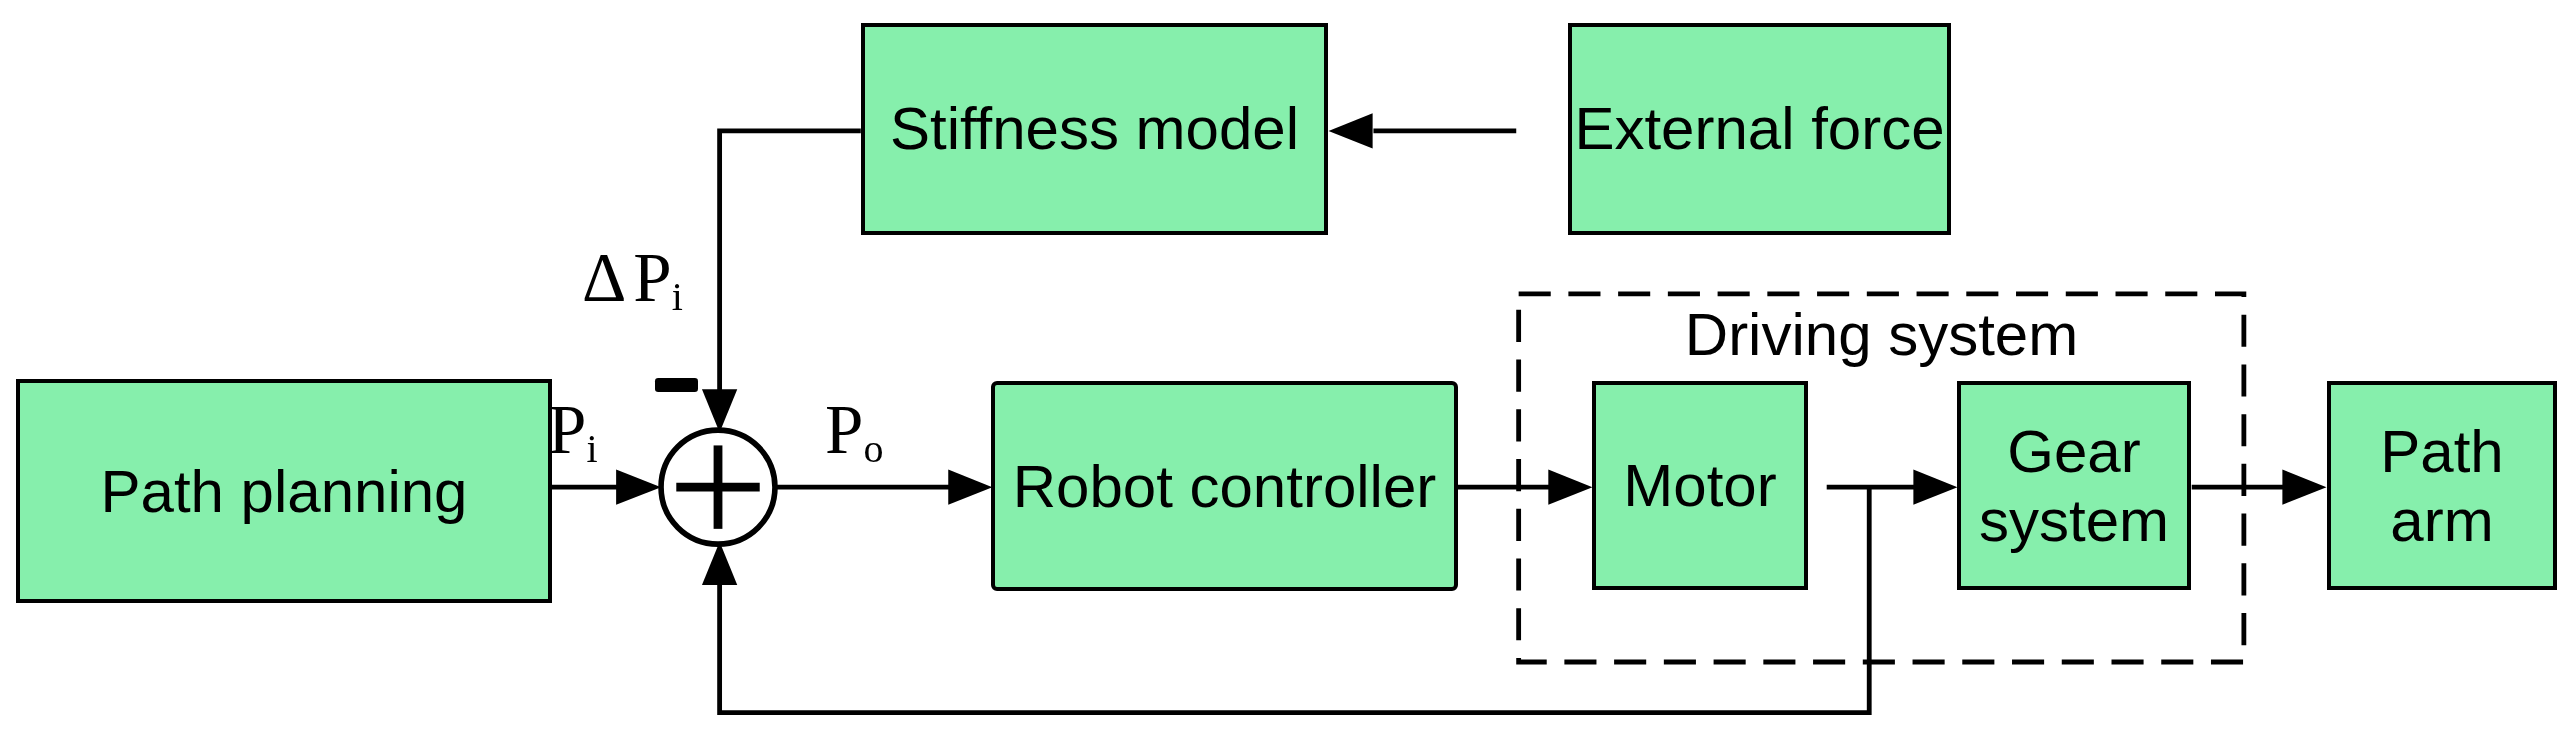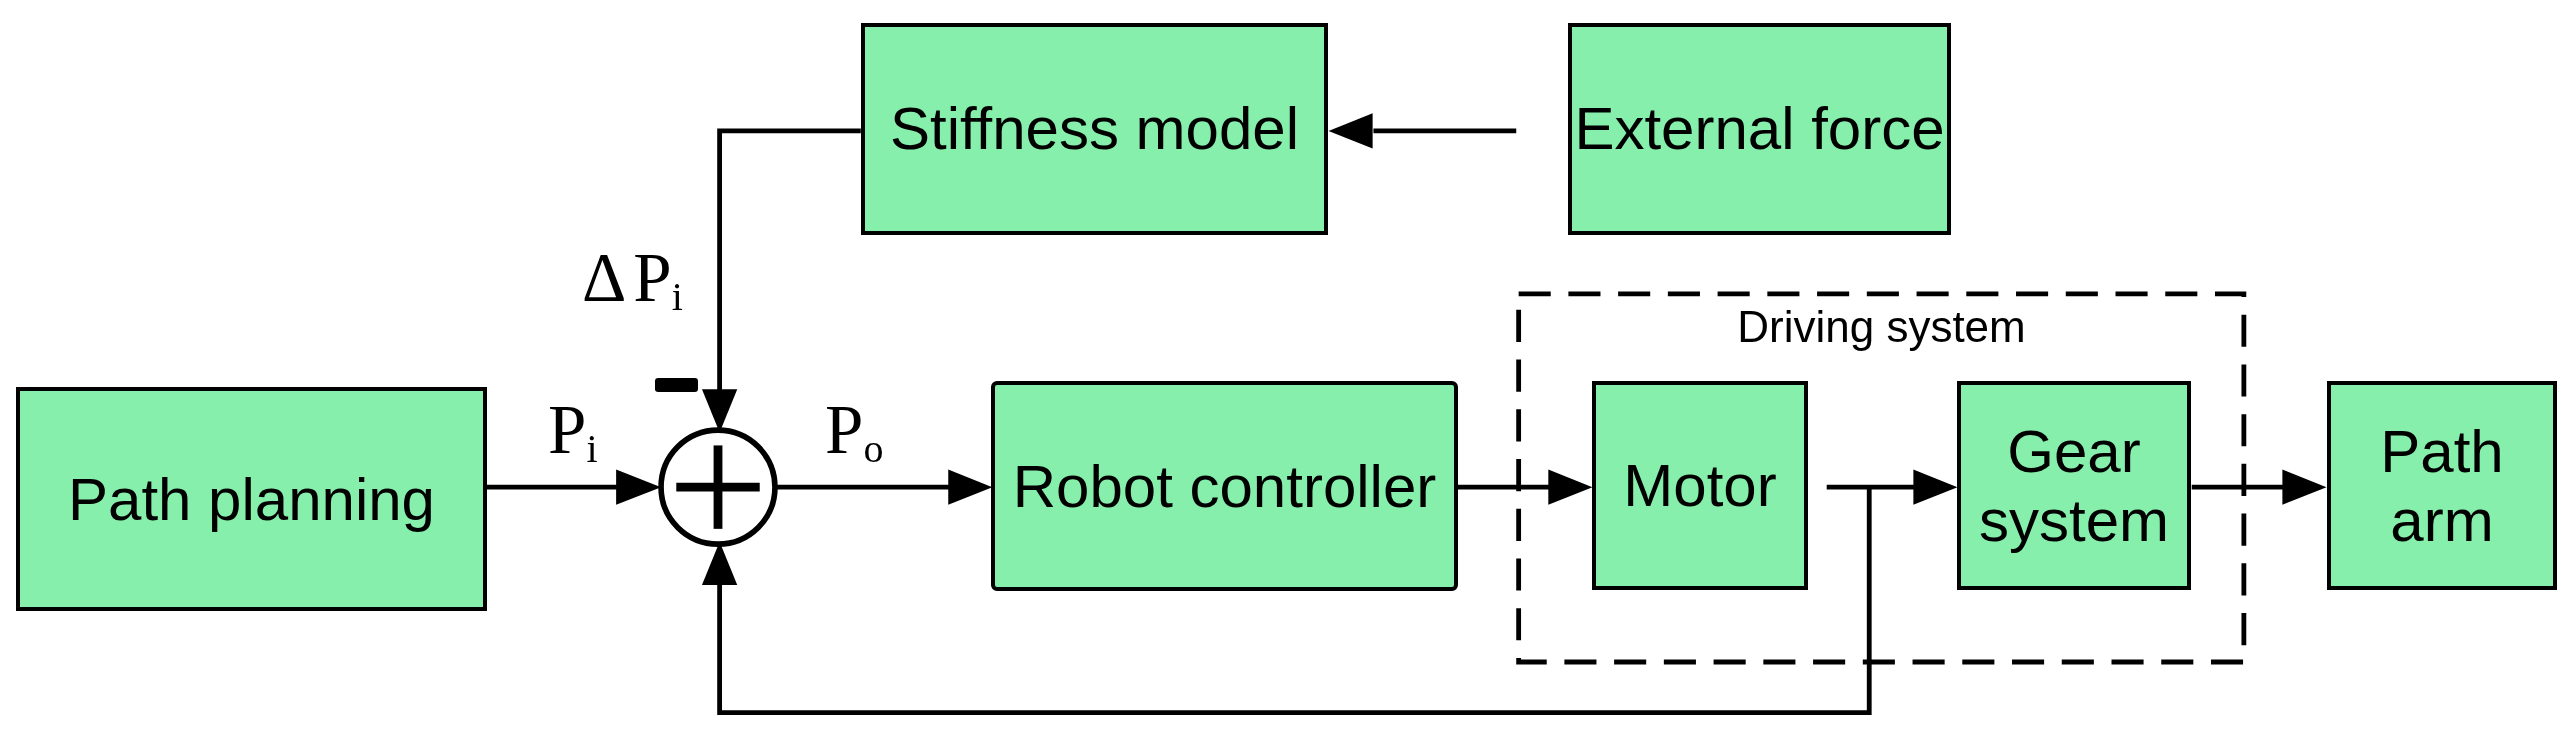--- a/index.html
+++ b/index.html
@@ -29,35 +29,35 @@
     background: #86efac;
     border: 4.8px solid #000000;
     display: flex;
     align-items: center;
     justify-content: center;
     text-align: center;
     font-size: 60px;
     line-height: 1.15;
     color: #000000;
   }
-  #box-path-planning   { left: 16px;   top: 379px; width: 471px; height: 224px; margin-top: 8px; }
+  #box-path-planning   { left: 16px;   top: 379px; width: 536px; height: 224px; }
   #box-stiffness-model { left: 861px; top: 22.5px;  width: 467px; height: 212px; }
   #box-external-force  { left: 1568px; top: 22.5px;  width: 383px; height: 212px; }
   #box-robot-controller{ left: 991px; top: 381px; width: 467px; height: 210px; border-radius: 6px; }
   #box-motor           { left: 1592px; top: 381px; width: 216px; height: 209px; }
   #box-gear-system     { left: 1957px; top: 381px; width: 234px; height: 209px; }
   #box-robot-arm       { left: 2327px; top: 381px; width: 230px; height: 209px; }
 
   #label-driving-system {
     position: absolute;
     left: 1516px;
     top: 305px;
     width: 731px;
     text-align: center;
-    font-size: 44px;
+    font-size: 60px;
     line-height: 1;
     color: #000000;
   }
 
   .sig {
     position: absolute;
     font-family: "Liberation Serif", serif;
     font-size: 69px;
     line-height: 1;
     white-space: nowrap;

